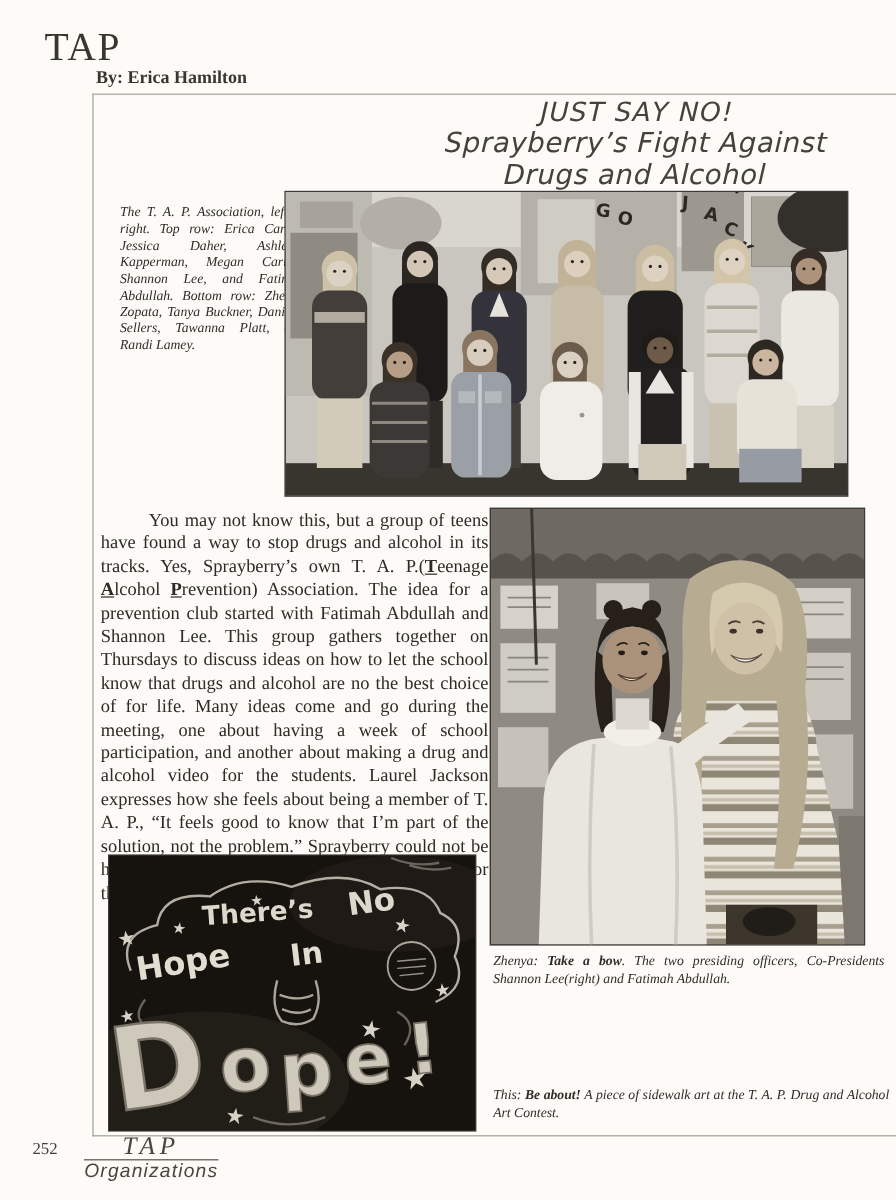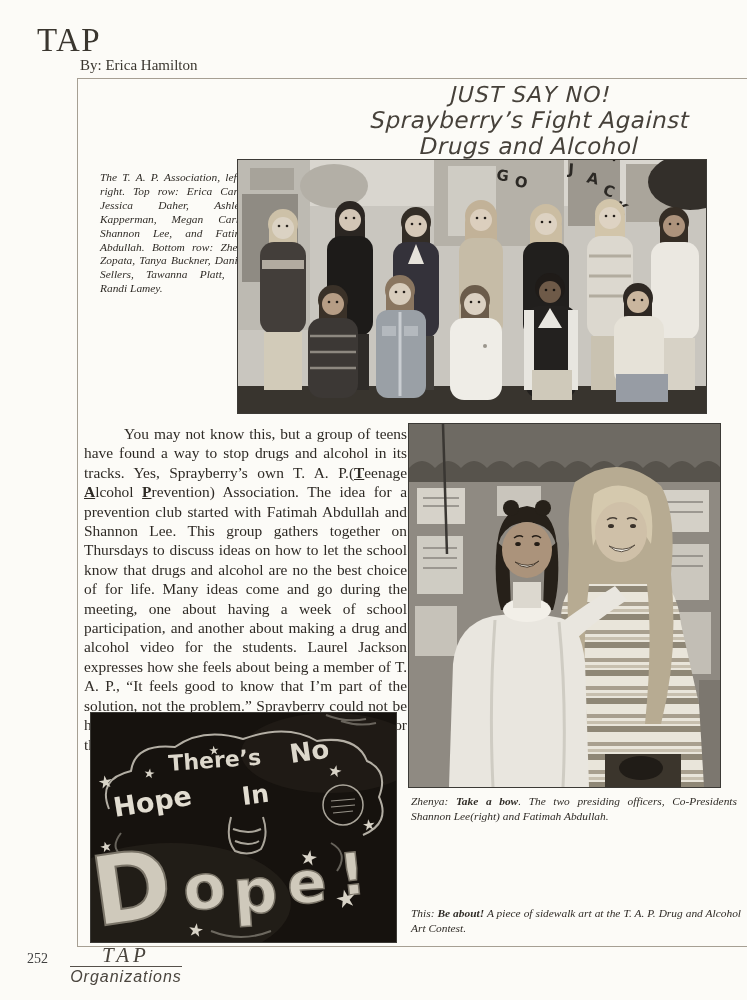--- a/index.html
+++ b/index.html
@@ -8,21 +8,21 @@
     background:#fcfbf7;
     font-family:"Liberation Serif", serif;
     color:#35312b;
   }
   .page-title{
     position:absolute;left:37px;top:22px;
     font-size:33px;letter-spacing:1.5px;color:#3a362f;
   }
   .byline{
     position:absolute;left:80px;top:57px;
-    font-size:15px;color:#3a362f;
+    font-size:15px;color:#3a362f;font-weight:bold;
   }
   .frame{
     position:absolute;left:77px;top:78px;width:672px;height:867px;
     border:1px solid #a69f93;border-right:none;
   }
   .headline{
     position:absolute;left:330px;top:82px;width:400px;
     text-align:center;color:#46413a;
     font-family:"DejaVu Sans", sans-serif;font-style:italic;
     transform:skewX(-2deg);

